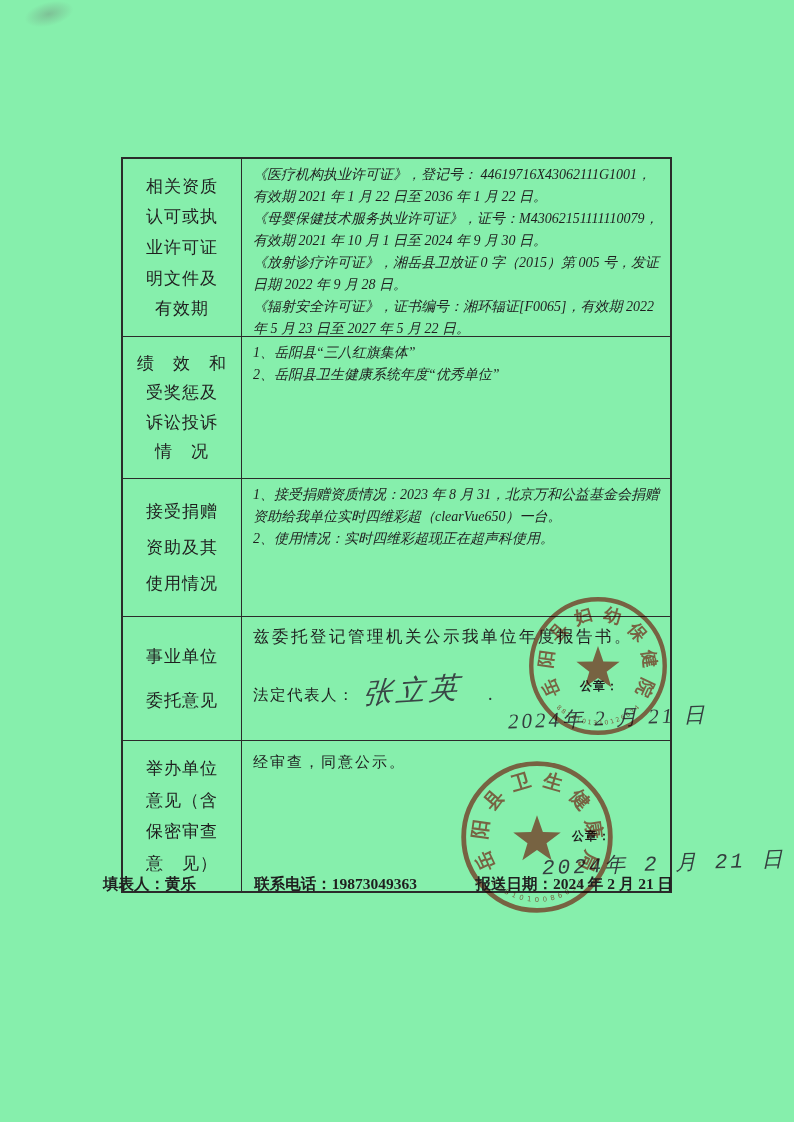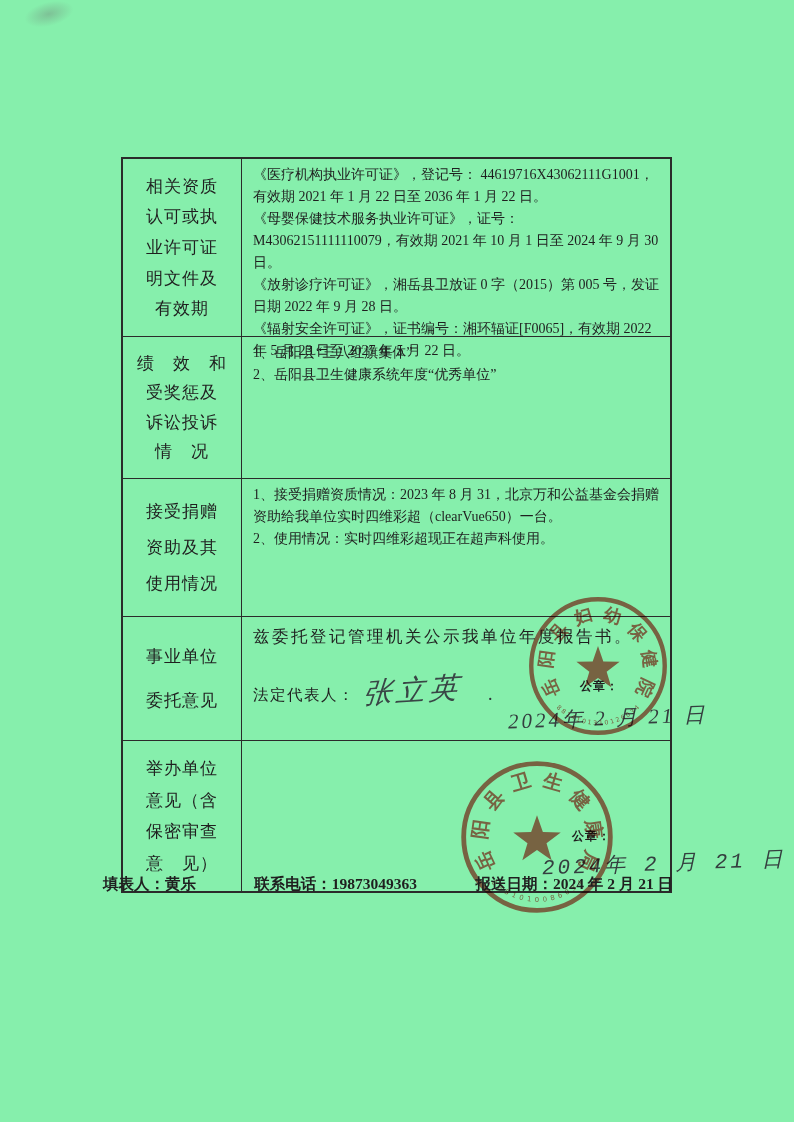--- a/index.html
+++ b/index.html
@@ -31,21 +31,21 @@
     display:flex;flex-direction:column;align-items:center;justify-content:space-evenly;
     padding:8px 0;
     font-size:17px;letter-spacing:1px;font-weight:500;
     text-align:center;
   }
   .content-cell{
     flex:1;position:relative;box-sizing:border-box;
     padding:5px 9px 5px 11px;
     font-size:14px;line-height:22px;
   }
-  .content-cell .p{margin:0;}
+  .content-cell .p{margin:0;font-style:italic;}
   .statement{margin-top:3px;font-size:16.5px;letter-spacing:2.5px;line-height:24px;}
   .statement-plain{margin-top:7px;font-size:15px;letter-spacing:2px;}
   .legal-line{position:absolute;left:11px;top:62px;font-size:15.5px;letter-spacing:1.5px;white-space:nowrap;}
   .signature{
     display:inline-block;font-size:29px;font-style:italic;
     transform:rotate(-4deg) skewX(-9deg);
     color:#2f2f38;margin-left:8px;letter-spacing:4px;opacity:.88;
   }
   .sig-dot{display:inline-block;margin-left:26px;color:#2f2f38;font-size:18px;}
   .seal-caption{position:absolute;font-weight:bold;font-size:12px;letter-spacing:1px;}
@@ -132,20 +132,21 @@
     </div>
 
     <div class="t-row r5">
       <div class="label-cell">
         <span>举办单位</span>
         <span>意见（含</span>
         <span>保密审查</span>
         <span>意　见）</span>
       </div>
       <div class="content-cell">
+        <div class="statement-plain">经审查，同意公示。</div>
         <div class="seal-caption c5">公章：</div>
         <div class="hand-date d5">2024年 2 月 21 日</div>
       </div>
     </div>
 
   </div>
 
   <div class="seal seal1">
       <svg viewBox="0 0 100 100">
         <circle cx="50" cy="50" r="47" fill="none" stroke="#dd4f46" stroke-width="3.1"></circle>

